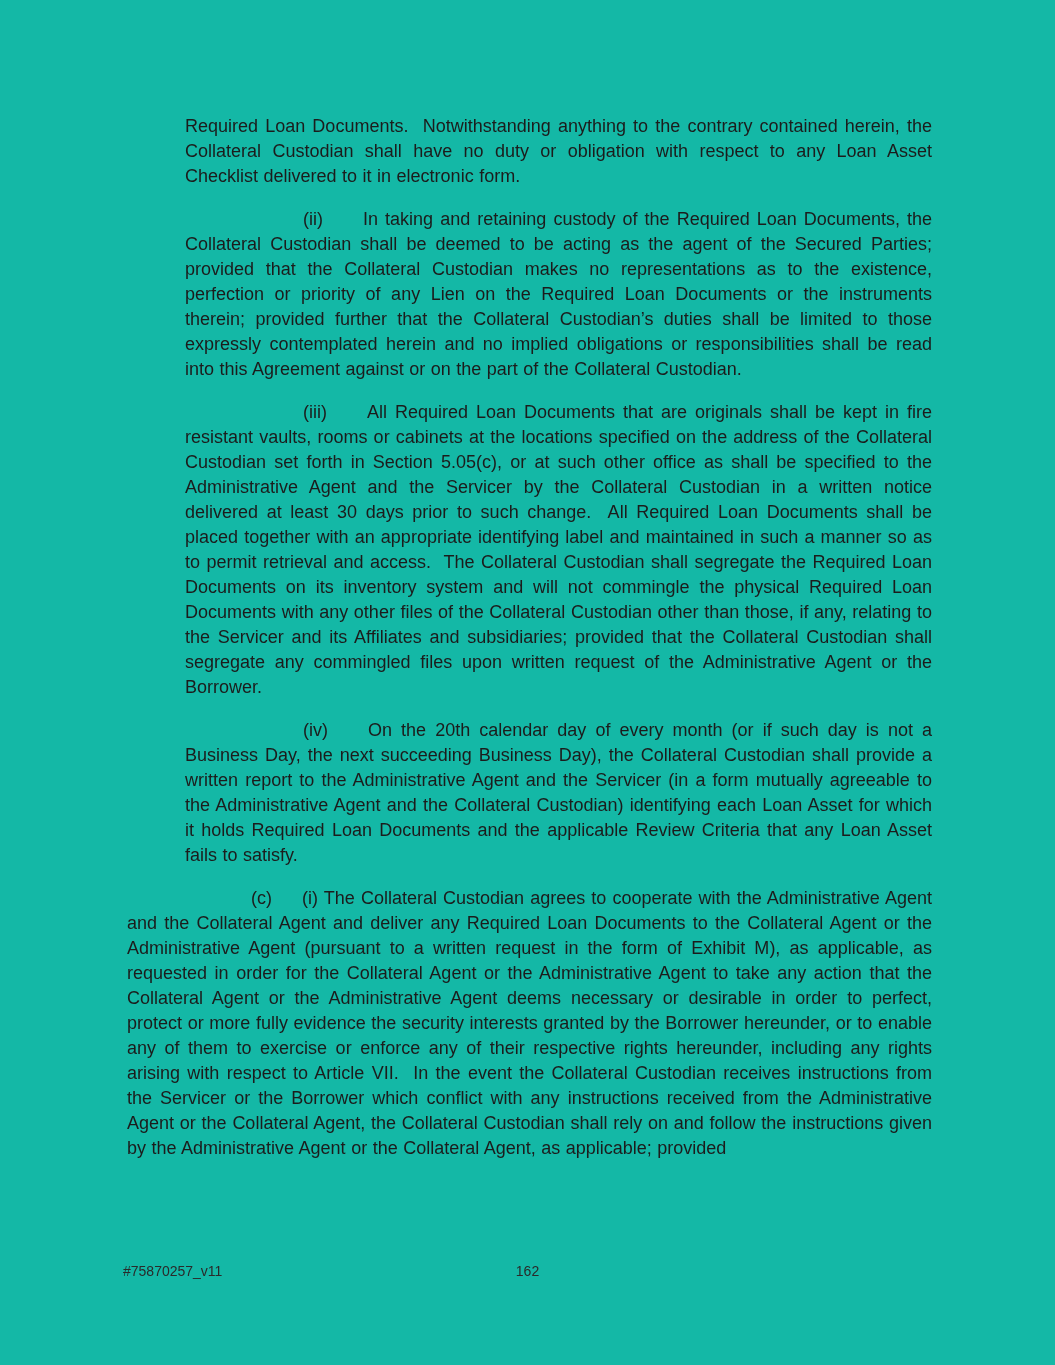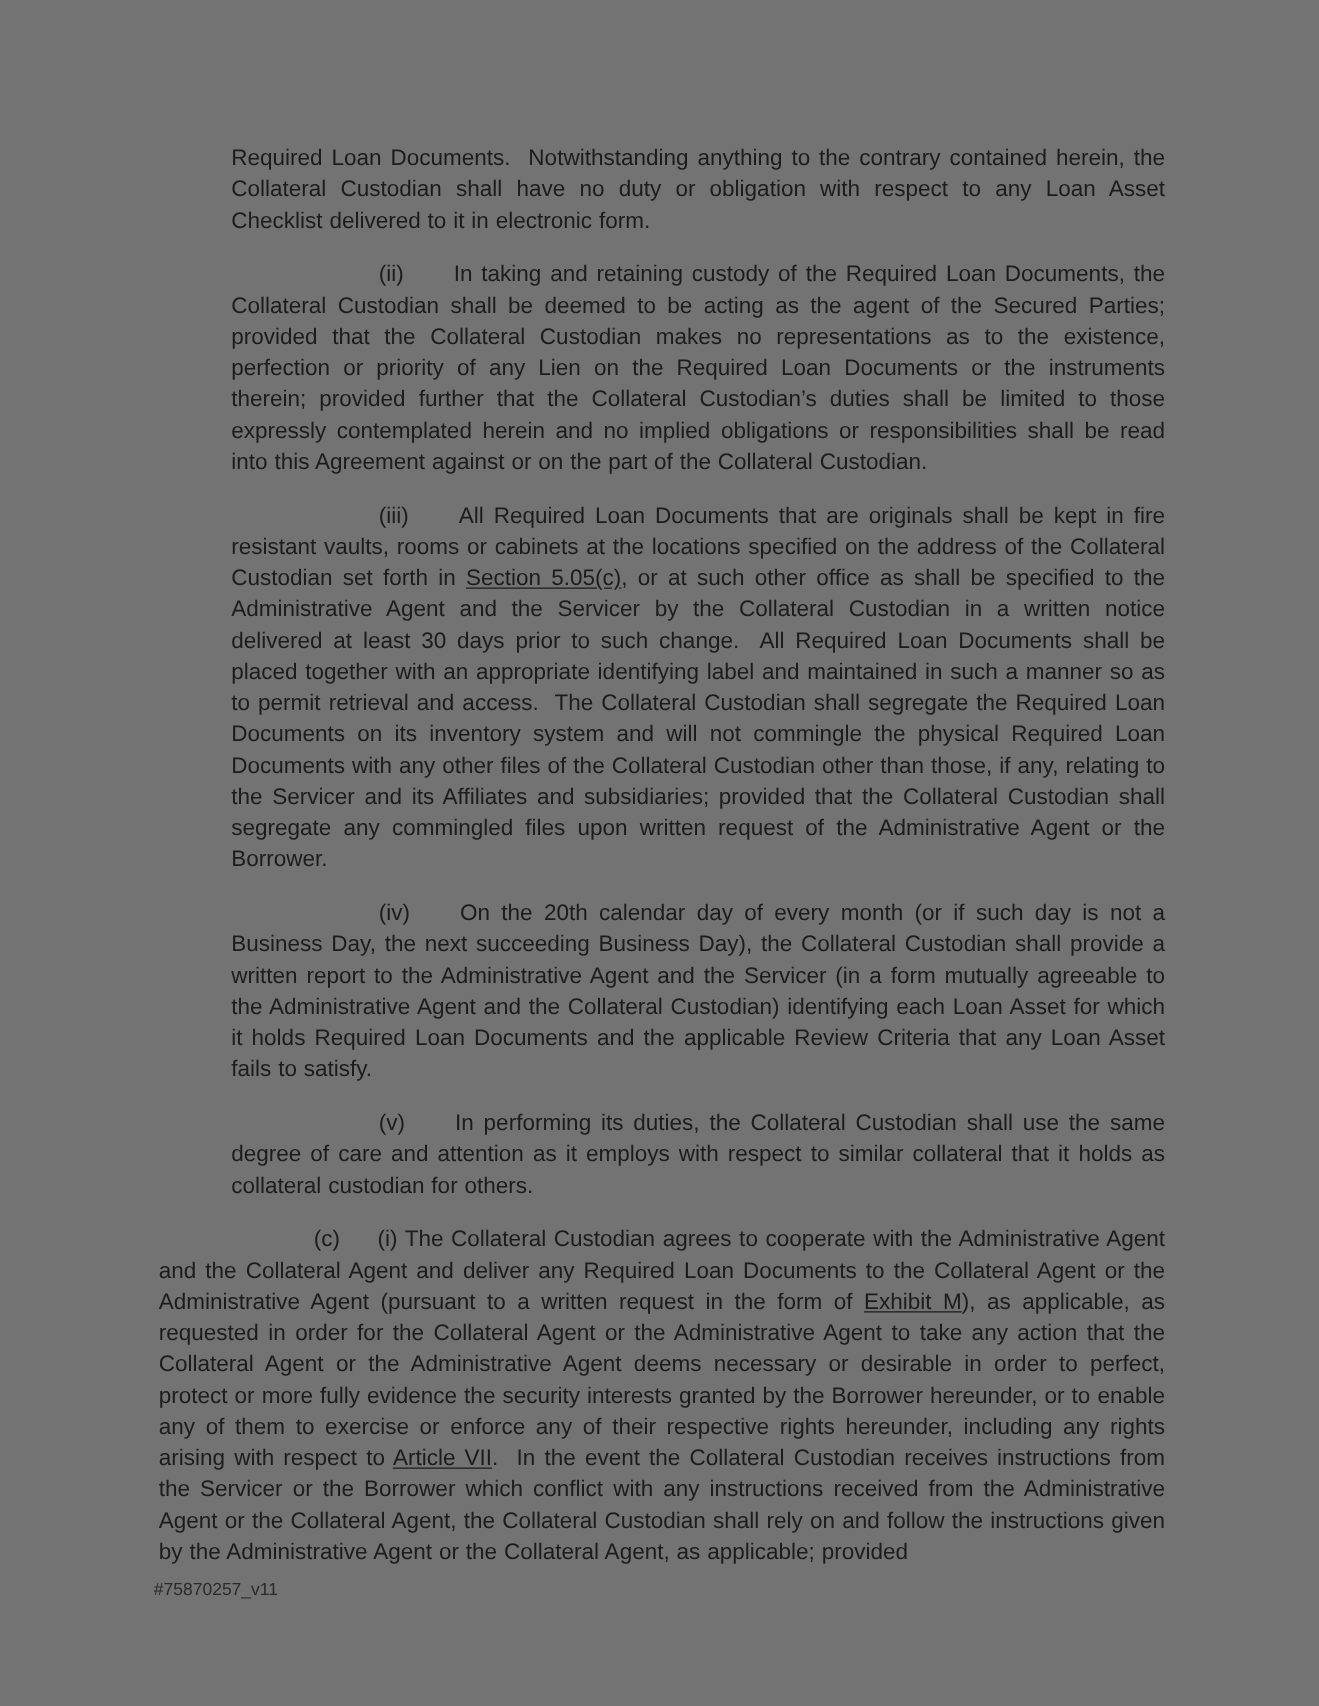--- a/index.html
+++ b/index.html
@@ -4,21 +4,21 @@
 <style>
   html, body {
     margin: 0;
     padding: 0;
     background: #ffffff;
   }
   .page {
     position: relative;
     width: 1055px;
     height: 1365px;
-    background: #737373;
+    background: #14b8a6;
     overflow: hidden;
     font-family: "Liberation Sans", "DejaVu Sans", sans-serif;
     color: #1c1c1c;
   }
   .doc-body {
     position: absolute;
     left: 123px;
     top: 114px;
     width: 809px;
   }
@@ -35,21 +35,20 @@
   p.para.wide {
     margin-left: 4px;
   }
   .label {
     margin-right: 40px;
   }
   .wide .label {
     margin-right: 30px;
   }
   .u {
-    text-decoration: underline;
     text-underline-offset: 2px;
   }
   .footer {
     position: absolute;
     left: 0;
     top: 1262px;
     width: 1022px;
     height: 20px;
     font-size: 14px;
     line-height: 18px;
@@ -70,19 +69,19 @@
 </style>
 </head>
 <body>
 
 <div class="page">
   <main class="doc-body" id="doc-body">
       <p class="para indented"><span class="">Required Loan Documents.&nbsp; Notwithstanding anything to the contrary contained herein, the Collateral Custodian shall have no duty or obligation with respect to any Loan Asset Checklist delivered to it in electronic form.</span></p>
       <p class="para indented" style="text-indent: 118px;"><span class="label">(ii)</span><span class="">In taking and retaining custody of the Required Loan Documents, the Collateral Custodian shall be deemed to be acting as the agent of the Secured Parties; provided that the Collateral Custodian makes no representations as to the existence, perfection or priority of any Lien on the Required Loan Documents or the instruments therein; provided further that the Collateral Custodian’s duties shall be limited to those expressly contemplated herein and no implied obligations or responsibilities shall be read into this Agreement against or on the part of the Collateral Custodian.</span></p>
       <p class="para indented" style="text-indent: 118px;"><span class="label">(iii)</span><span class="">All Required Loan Documents that are originals shall be kept in fire resistant vaults, rooms or cabinets at the locations specified on the address of the Collateral Custodian set forth in </span><span class="u">Section 5.05(c)</span><span class="">, or at such other office as shall be specified to the Administrative Agent and the Servicer by the Collateral Custodian in a written notice delivered at least 30 days prior to such change.&nbsp; All Required Loan Documents shall be placed together with an appropriate identifying label and maintained in such a manner so as to permit retrieval and access.&nbsp; The Collateral Custodian shall segregate the Required Loan Documents on its inventory system and will not commingle the physical Required Loan Documents with any other files of the Collateral Custodian other than those, if any, relating to the Servicer and its Affiliates and subsidiaries; provided that the Collateral Custodian shall segregate any commingled files upon written request of the Administrative Agent or the Borrower.</span></p>
       <p class="para indented" style="text-indent: 118px;"><span class="label">(iv)</span><span class="">On the 20th calendar day of every month (or if such day is not a Business Day, the next succeeding Business Day), the Collateral Custodian shall provide a written report to the Administrative Agent and the Servicer (in a form mutually agreeable to the Administrative Agent and the Collateral Custodian) identifying each Loan Asset for which it holds Required Loan Documents and the applicable Review Criteria that any Loan Asset fails to satisfy.</span></p>
-      <p class="para indented" style="text-indent: 118px;"><span class="label">(v)</span><span class="">In performing its duties, the Collateral Custodian shall use the same degree of care and attention as it employs with respect to similar collateral that it holds as collateral custodian for others.</span></p>
       <p class="para wide" style="text-indent: 124px;"><span class="label">(c)</span><span class="">(i) The Collateral Custodian agrees to cooperate with the Administrative Agent and the Collateral Agent and deliver any Required Loan Documents to the Collateral Agent or the Administrative Agent (pursuant to a written request in the form of </span><span class="u">Exhibit M</span><span class="">), as applicable, as requested in order for the Collateral Agent or the Administrative Agent to take any action that the Collateral Agent or the Administrative Agent deems necessary or desirable in order to perfect, protect or more fully evidence the security interests granted by the Borrower hereunder, or to enable any of them to exercise or enforce any of their respective rights hereunder, including any rights arising with respect to </span><span class="u">Article VII</span><span class="">.&nbsp; In the event the Collateral Custodian receives instructions from the Servicer or the Borrower which conflict with any instructions received from the Administrative Agent or the Collateral Agent, the Collateral Custodian shall rely on and follow the instructions given by the Administrative Agent or the Collateral Agent, as applicable; provided</span></p>
     </main>
   <div class="footer">
     <span class="doc-id">#75870257_v11</span>
+    <span class="page-num">162</span>
   </div>
 </div>
 
 </body></html>

